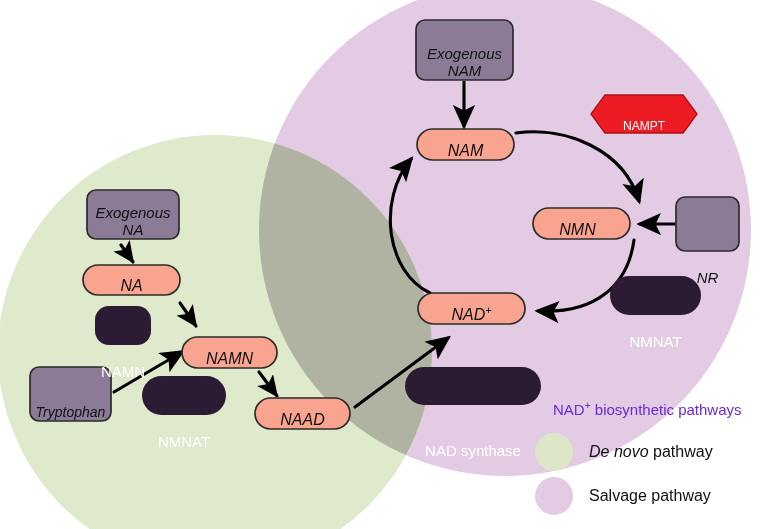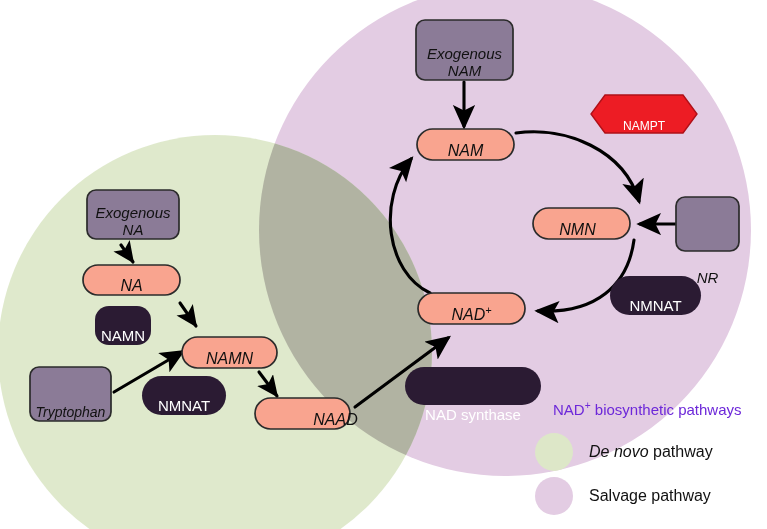--- a/index.html
+++ b/index.html
@@ -7,21 +7,21 @@
        font-family:"Liberation Sans","DejaVu Sans",sans-serif;}
   #diagram{position:absolute;left:0;top:0;width:767px;height:529px;}
   .node-label{
     pointer-events:none;
     position:absolute;
     display:flex;align-items:flex-end;justify-content:center;
     text-align:center;line-height:1.12;
   }
   .lbl-metabolite{font-style:italic;color:#111;font-size:16px;}
   .lbl-exo{font-style:italic;color:#111;font-size:15px;}
-  .lbl-enzyme{color:#fff;font-size:15px;font-style:normal;}
+  .lbl-enzyme{color:#fff;font-size:15px;font-style:normal;margin-top:36px;}
   .lbl-nampt{color:#fff;font-size:12px;}
   .legend-title{position:absolute;font-size:15px;color:#6d28d9;white-space:nowrap;}
   .legend-item{position:absolute;font-size:16px;color:#111;white-space:nowrap;text-align:center;}
   .legend-item i{font-style:italic;}
   sup{font-size:.68em;vertical-align:super;}
 </style>
 </head>
 <body>
 
 <svg id="diagram" viewBox="0 0 767 529">
@@ -84,21 +84,21 @@
 
 <div class="node-label lbl-exo" style="left:87px;top:190px;width:92px;height:49px;">
   <span><span>Exogenous</span><br>
         <span>NA</span></span>
 </div>
 <div class="node-label lbl-metabolite" style="left:83px;top:265px;width:97px;height:30px;">NA</div>
 <div class="node-label lbl-enzyme" style="left:95px;top:306px;width:56px;height:39px;">NAMN</div>
 <div class="node-label lbl-exo" style="left:30px;top:367px;width:81px;height:54px;font-size:14px;">Tryptophan</div>
 <div class="node-label lbl-metabolite" style="left:182px;top:337px;width:95px;height:31px;">NAMN</div>
 <div class="node-label lbl-enzyme" style="left:142px;top:376px;width:84px;height:39px;">NMNAT</div>
-<div class="node-label lbl-metabolite" style="left:255px;top:398px;width:95px;height:31px;padding-left:33px;">NAAD</div>
+<div class="node-label lbl-metabolite" style="left:255px;top:398px;width:95px;height:31px;">NAAD</div>
 <div class="node-label lbl-enzyme" style="left:405px;top:386px;width:136px;height:38px;">NAD synthase</div>
 
 <div class="node-label lbl-exo" style="left:416px;top:20px;width:97px;height:60px;">
   <span><span>Exogenous</span><br>
         <span>NAM</span></span>
 </div>
 <div class="node-label lbl-metabolite" style="left:417px;top:129px;width:97px;height:31px;">NAM</div>
 <div class="node-label lbl-nampt" style="left:591px;top:95px;width:106px;height:38px;">NAMPT</div>
 <div class="node-label lbl-metabolite" style="left:533px;top:208px;width:89px;height:31px;">NMN</div>
 <div class="node-label lbl-exo" style="left:676px;top:197px;width:63px;height:54px;margin-top:36px;">NR</div>

